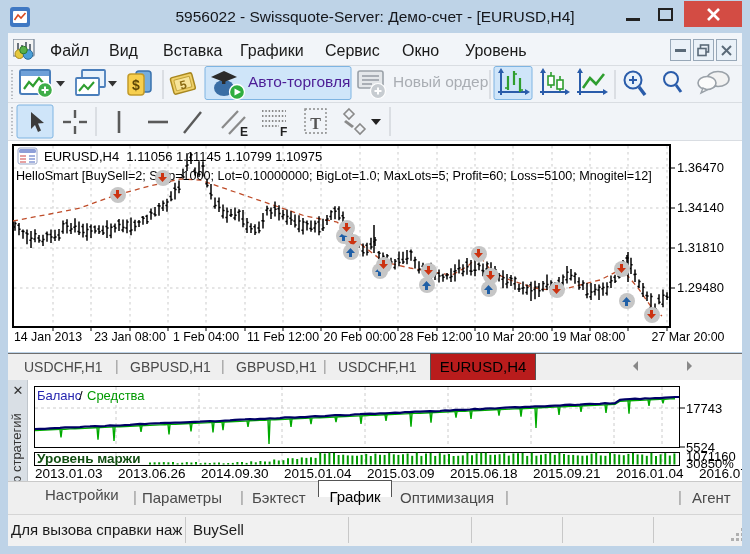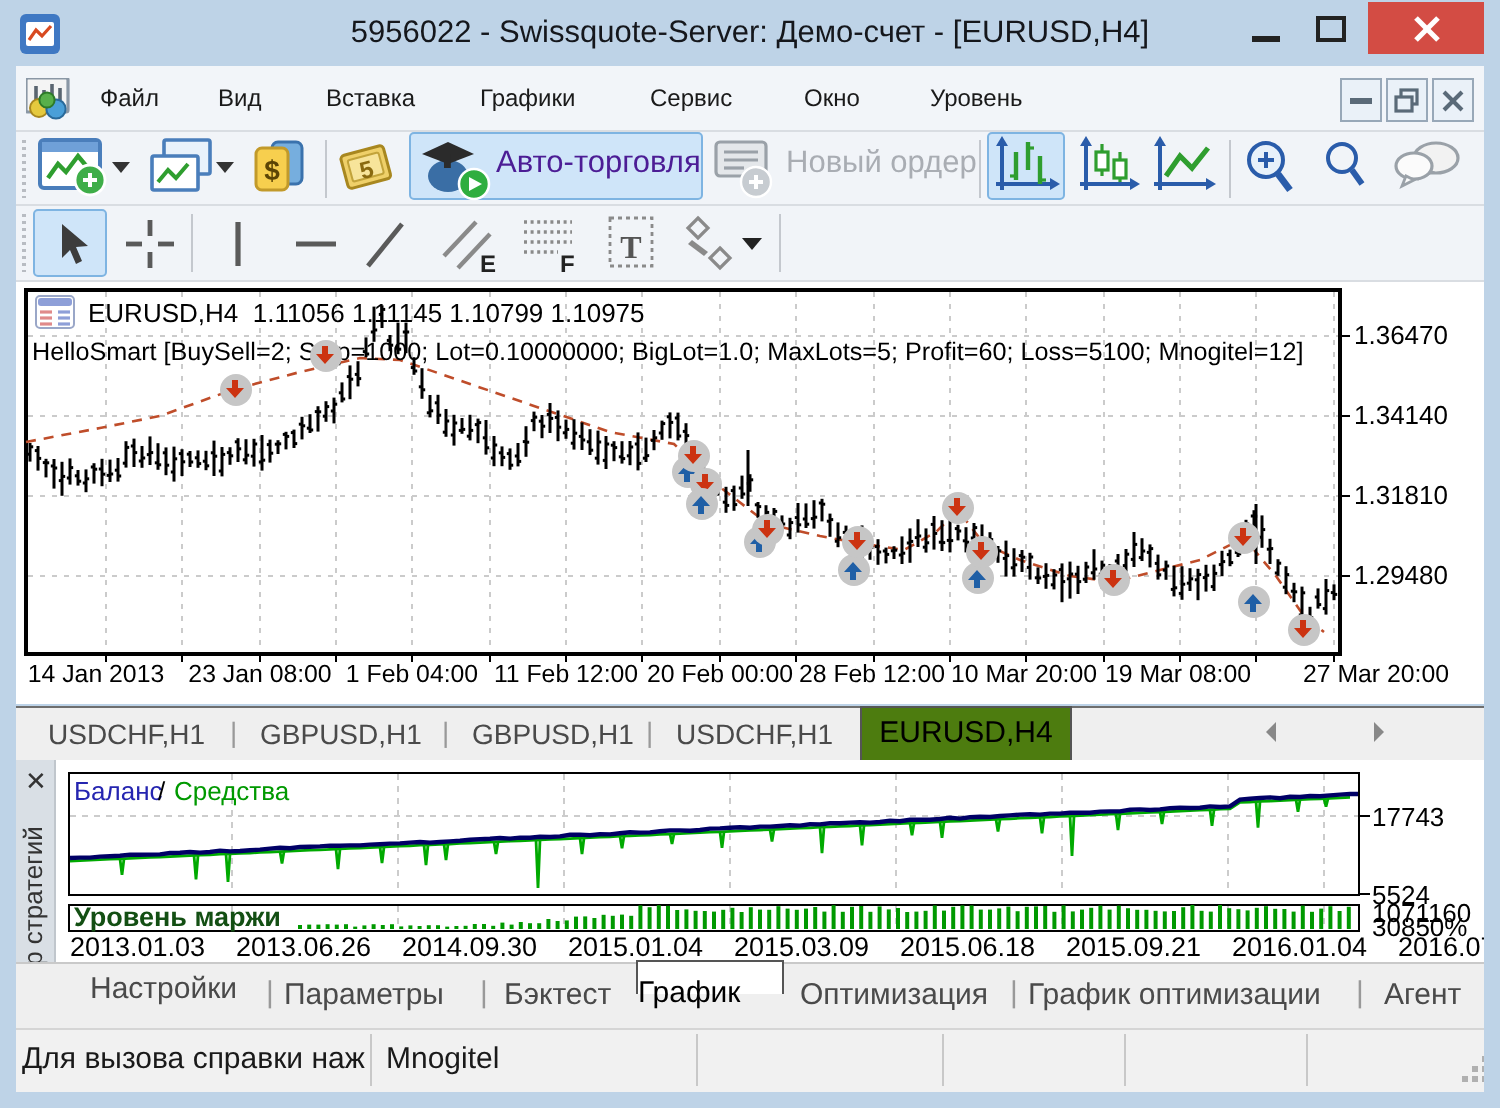--- a/index.html
+++ b/index.html
@@ -29,21 +29,21 @@
 <g stroke="#5a6570" stroke-width="1.8">
       <line x1="5" y1="4" x2="5" y2="12"></line>
       <line x1="9" y1="6" x2="9" y2="12"></line>
       <line x1="13" y1="3" x2="13" y2="9"></line>
       <line x1="17" y1="5" x2="17" y2="11"></line>
     </g>
 <circle cx="6.5" cy="15" r="4.5" fill="#e5c93e" stroke="#a8871f"></circle>
 <circle cx="15" cy="15.5" r="4.8" fill="#4a9fd8" stroke="#2a6a9a"></circle>
 <circle cx="10.5" cy="11" r="3.8" fill="#58b04a" stroke="#2e7a28"></circle>
 </svg>
-<div class="abs" style="left:0;top:37px;width:750px;height:26px;font-size:12px;color:#1a1a1a">
+<div class="abs" style="left:0;top:37px;width:750px;height:26px;font-size:16px;color:#1a1a1a">
 <span class="abs" style="left:50px;top:5px">Файл</span>
 <span class="abs" style="left:109px;top:5px">Вид</span>
 <span class="abs" style="left:163px;top:5px">Вставка</span>
 <span class="abs" style="left:240px;top:5px">Графики</span>
 <span class="abs" style="left:325px;top:5px">Сервис</span>
 <span class="abs" style="left:402px;top:5px">Окно</span>
 <span class="abs" style="left:465px;top:5px">Уровень</span>
 </div>
 <div class="abs" style="left:670px;top:39px;width:21px;height:22px;background:#eaf1f8;border:1px solid #98a8b8"></div>
 <div class="abs" style="left:693px;top:39px;width:21px;height:22px;background:#eaf1f8;border:1px solid #98a8b8"></div>
@@ -799,21 +799,21 @@
 <div class="abs" style="left:8px;top:353px;width:734px;height:27px;background:#efefef;border-top:1px solid #6e6e6e"></div>
 <div class="abs" style="left:8px;top:354px;width:734px;height:26px;font-size:14px;color:#4a4a4a">
 <span class="abs" style="left:16px;top:5px">USDCHF,H1</span>
 <span class="abs" style="left:107px;top:4px;color:#999">|</span>
 <span class="abs" style="left:122px;top:5px">GBPUSD,H1</span>
 <span class="abs" style="left:213px;top:4px;color:#999">|</span>
 <span class="abs" style="left:228px;top:5px">GBPUSD,H1</span>
 <span class="abs" style="left:315px;top:4px;color:#999">|</span>
 <span class="abs" style="left:330px;top:5px">USDCHF,H1</span>
 </div>
-<div class="abs" style="left:430px;top:353px;width:106px;height:27px;background:#4d7c0f;border:1px solid #555;border-bottom:none;font-size:15px;color:#000;text-align:center;line-height:26px">EURUSD,H4</div>
+<div class="abs" style="left:430px;top:353px;width:106px;height:27px;background:#b91c1c;border:1px solid #555;border-bottom:none;font-size:15px;color:#000;text-align:center;line-height:26px">EURUSD,H4</div>
 <svg class="abs" style="left:630px;top:360px" width="70" height="12" viewBox="0 0 70 12">
 <path d="M 8 1 L 3 6 L 8 11 z" fill="#888"></path>
     <path d="M 57 1 L 62 6 L 57 11 z" fill="#888"></path>
   </svg>
 
 <div class="abs" style="left:8px;top:380px;width:734px;height:138px;background:#fff"></div>
 <div class="abs" style="left:8px;top:380px;width:20px;height:135px;background:#d9dfe5;border-right:1px solid #c0c6cc"></div>
 <div class="abs" style="left:10px;top:383px;width:16px;height:14px;font-size:13px;color:#333;text-align:center">✕</div>
 <div class="abs" style="left:-40px;top:455px;width:118px;height:20px;font-size:13px;color:#333;transform:rotate(-90deg);text-align:center">Тестер стратегий</div>
 <svg style="position:absolute;left:8px;top:380px" width="734" height="101" viewBox="8 380 734 101" xmlns="http://www.w3.org/2000/svg" font-family="Liberation Sans, sans-serif">
@@ -1008,29 +1008,28 @@
 
 <div class="abs" style="left:8px;top:481px;width:734px;height:33px;background:#efefef;border-top:1px solid #c9c9c9"></div>
 <div class="abs" style="left:8px;top:481px;width:734px;height:33px;font-size:15px;color:#4a4a4a">
 <span class="abs" style="left:37px;top:5px">Настройки</span>
 <span class="abs" style="left:125px;top:7px;color:#999">|</span>
 <span class="abs" style="left:134px;top:8px">Параметры</span>
 <span class="abs" style="left:232px;top:7px;color:#999">|</span>
 <span class="abs" style="left:244px;top:8px">Бэктест</span>
 <span class="abs" style="left:392px;top:8px">Оптимизация</span>
 <span class="abs" style="left:497px;top:7px;color:#999">|</span>
-<span class="abs" style="left:506px;top:8px">График оптимизации</span>
 <span class="abs" style="left:670px;top:7px;color:#999">|</span>
 <span class="abs" style="left:684px;top:8px">Агент</span>
 </div>
-<div class="abs" style="left:318px;top:480px;width:74px;height:17px;background:#fff;border:1px solid #555;border-bottom:none;font-size:15px;color:#000;line-height:31px">График</div>
+<div class="abs" style="left:318px;top:480px;width:74px;height:17px;background:#fff;border:1px solid #555;border-bottom:none;font-size:15px;color:#000;text-align:center;line-height:31px">График</div>
 
 <div class="abs" style="left:8px;top:514px;width:734px;height:32px;background:#f1f1f1;border-top:1px solid #d5d5d5"></div>
 <div class="abs" style="left:11px;top:521px;font-size:15px;color:#1a1a1a">Для вызова справки наж</div>
-<div class="abs" style="left:193px;top:521px;font-size:15px;color:#1a1a1a">Mnogitel</div>
+<div class="abs" style="left:193px;top:521px;font-size:15px;color:#1a1a1a">BuySell</div>
 <div class="abs" style="left:185px;top:517px;width:1px;height:26px;background:#c8c8c8"></div>
 <div class="abs" style="left:348px;top:517px;width:1px;height:26px;background:#c8c8c8"></div>
 <div class="abs" style="left:471px;top:517px;width:1px;height:26px;background:#c8c8c8"></div>
 <div class="abs" style="left:562px;top:517px;width:1px;height:26px;background:#c8c8c8"></div>
 <div class="abs" style="left:653px;top:517px;width:1px;height:26px;background:#c8c8c8"></div>
 <svg class="abs" style="left:731px;top:528px" width="15" height="15" viewBox="0 0 15 15">
 <g fill="#b0b0b0">
       <rect x="10" y="10" width="3" height="3"></rect>
       <rect x="10" y="5" width="3" height="3"></rect>
       <rect x="10" y="0" width="3" height="3"></rect>

